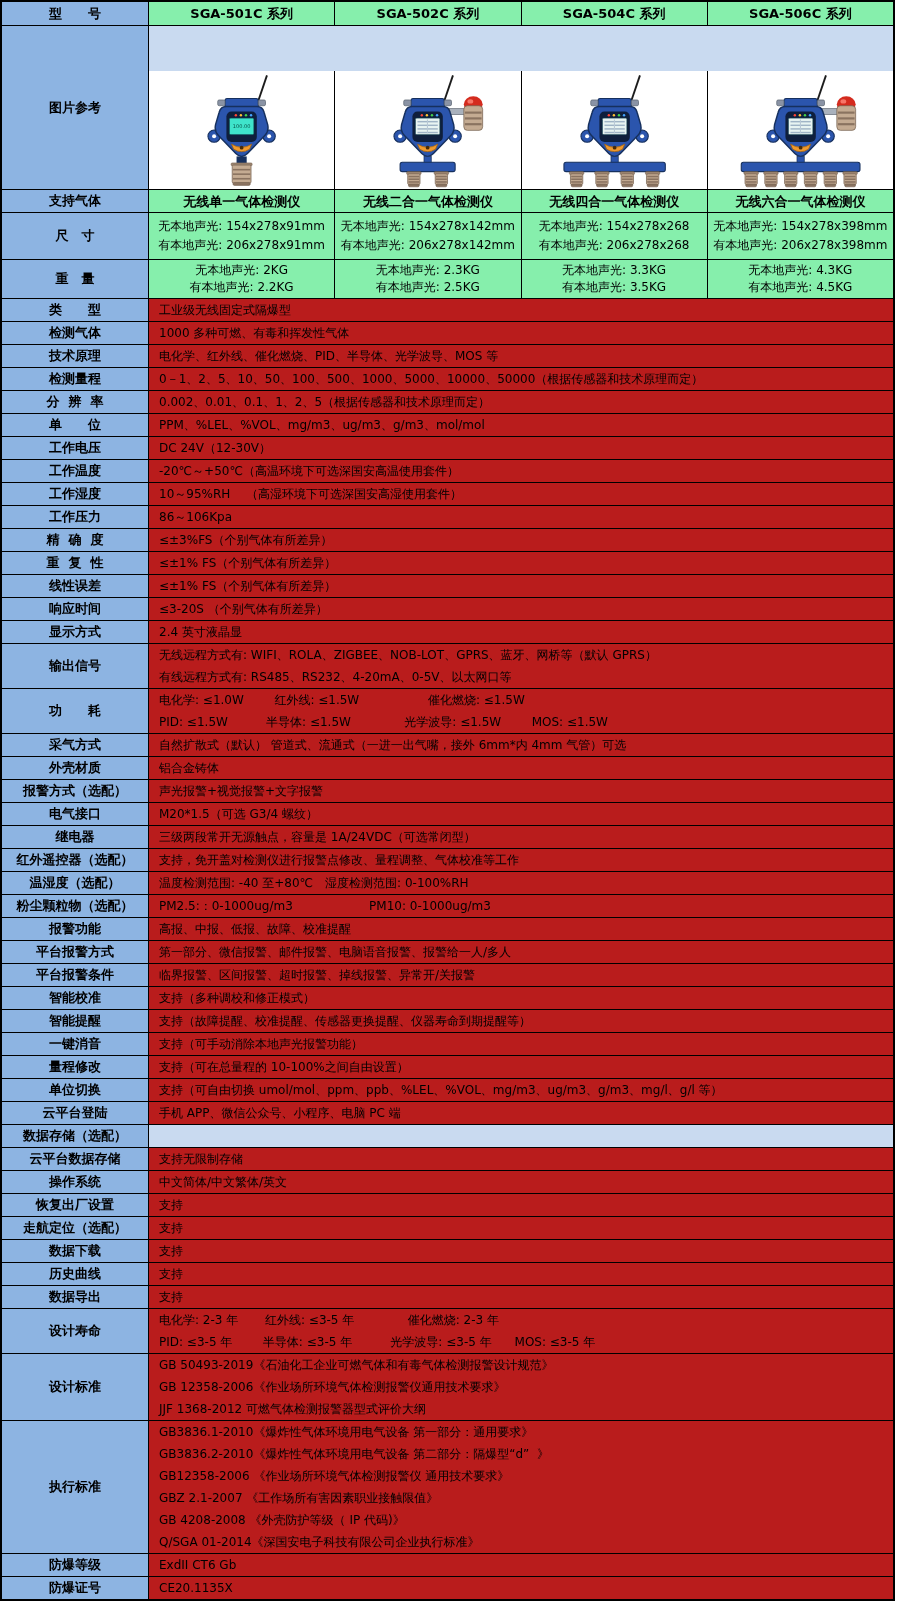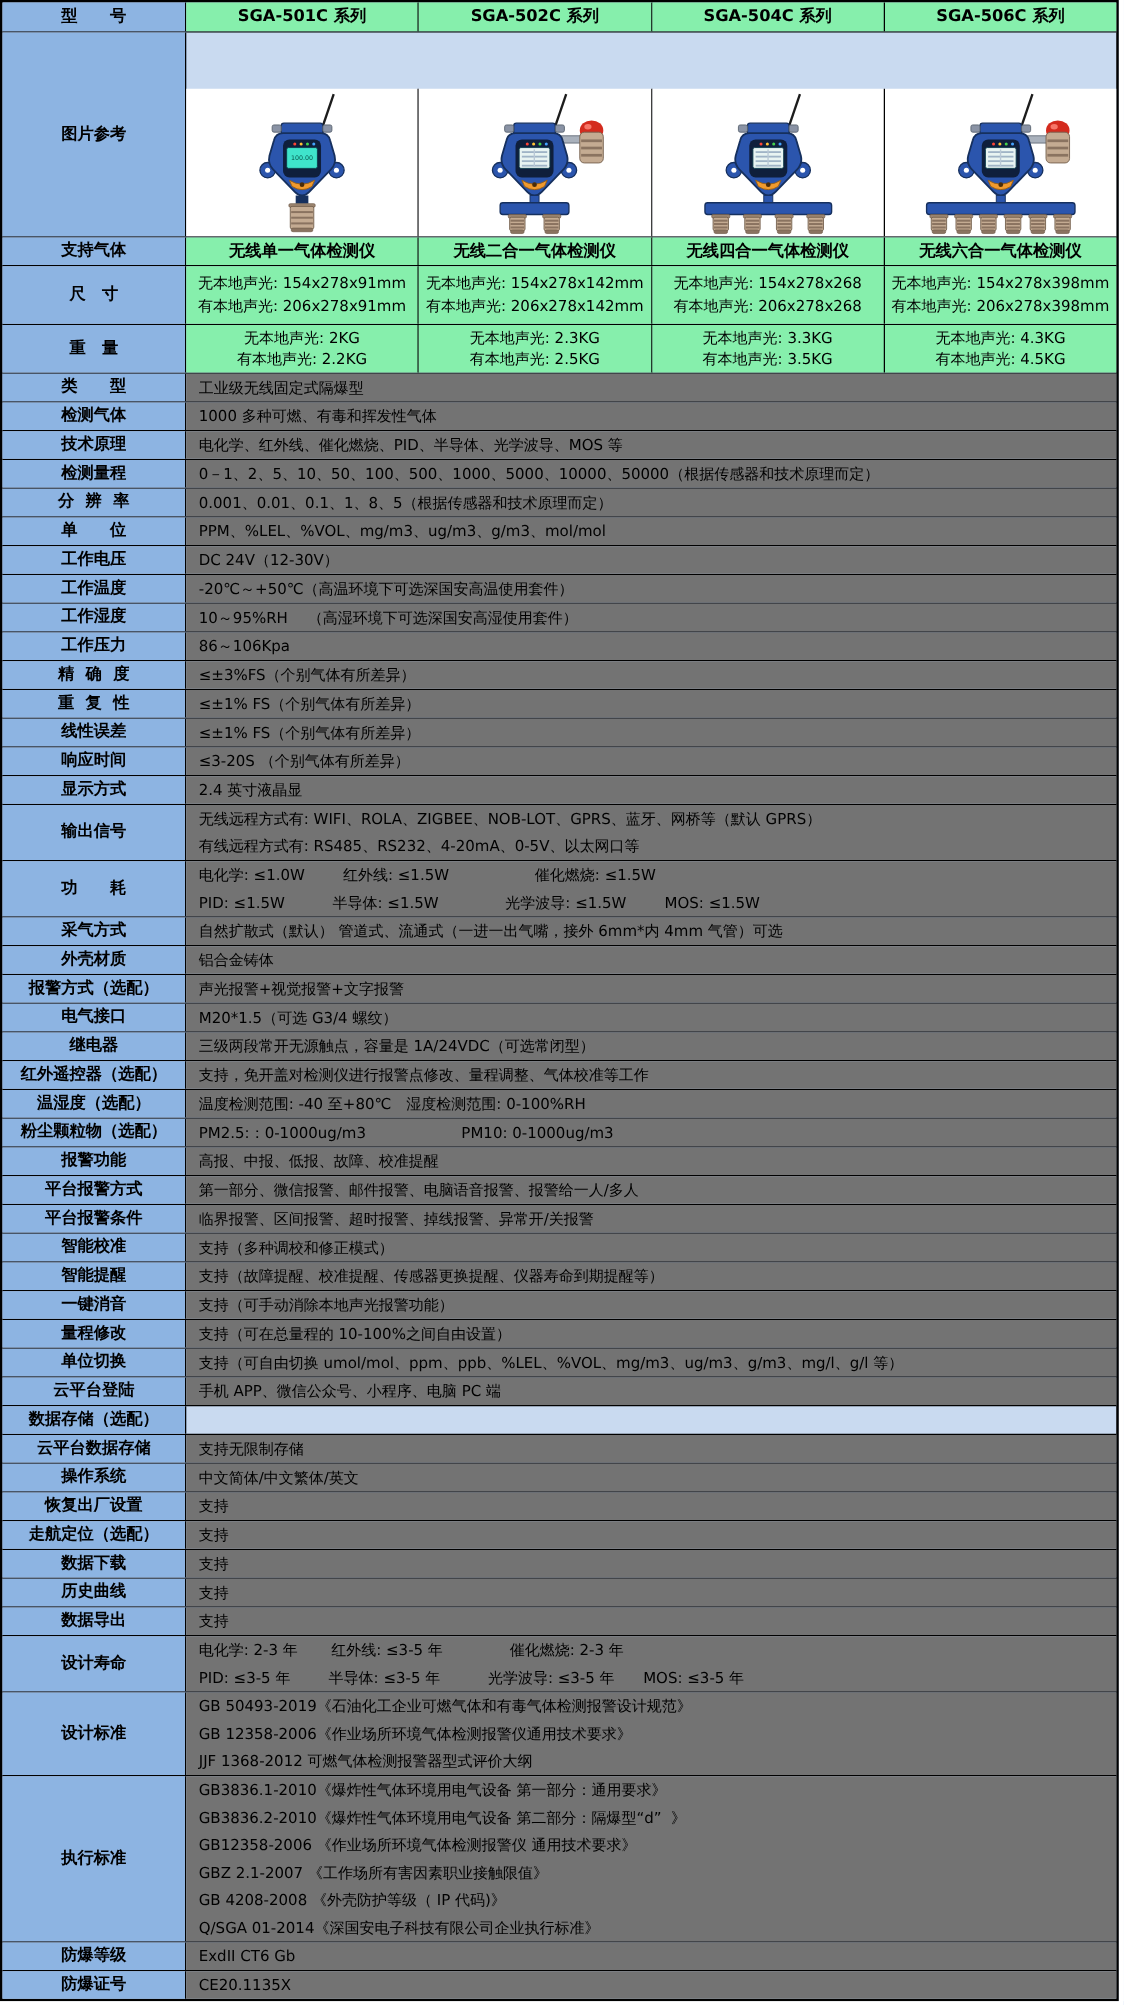--- a/index.html
+++ b/index.html
@@ -3,21 +3,21 @@
 <meta charset="utf-8">
 <style>
   html,body{margin:0;padding:0;background:#fff;color:#000;
     font-family:"DejaVu Sans",sans-serif;}
   .table{width:895px;border:2px solid #000;box-sizing:border-box;background:#c9daf0;}
   .row{display:flex;align-items:stretch;border-top:1px solid #000;}
   .row.first{border-top:none;}
   .cell-label{flex:0 0 147px;width:147px;background:#8db4e2;display:flex;align-items:center;
     justify-content:center;text-align:center;font-weight:bold;font-size:13px;line-height:16px;
     border-right:1px solid #000;box-sizing:border-box;padding:1px 14px;white-space:pre-wrap;}
-  .cell-value{flex:1;background:#737373;display:flex;flex-direction:column;justify-content:flex-start;min-width:0;}
+  .cell-value{flex:1;background:#b91c1c;display:flex;flex-direction:column;justify-content:flex-start;min-width:0;}
   .line{padding:3px 10px;font-size:12px;line-height:16px;white-space:pre-wrap;}
   .cell-col{flex:1 1 0;background:#86efac;border-right:1px solid #000;display:flex;flex-direction:column;
     align-items:center;justify-content:space-evenly;text-align:center;font-size:12px;line-height:15px;
     min-width:0;padding:2px 2px;box-sizing:border-box;white-space:pre-wrap;}
   .row .cell-col:last-child,.row .cell-img:last-child{border-right:none;}
   .cell-col.bold{font-weight:bold;font-size:13px;}
   .header-row{min-height:23px;}
   .gases-row{min-height:23px;}
   .img-row{height:163px;}
   .cell-img{flex:1 1 0;background:#ffffff;border-right:1px solid #000;min-width:0;
@@ -292,21 +292,21 @@
     </div>
     <div class="row spec-row">
       <div class="cell-label">检测量程</div>
       <div class="cell-value">
         <div class="line">0－1、2、5、10、50、100、500、1000、5000、10000、50000（根据传感器和技术原理而定）</div>
       </div>
     </div>
     <div class="row spec-row">
       <div class="cell-label">分  辨  率</div>
       <div class="cell-value">
-        <div class="line">0.001、0.01、0.1、1、8、5（根据传感器和技术原理而定）</div>
+        <div class="line">0.002、0.01、0.1、1、2、5（根据传感器和技术原理而定）</div>
       </div>
     </div>
     <div class="row spec-row">
       <div class="cell-label">单　　位</div>
       <div class="cell-value">
         <div class="line">PPM、%LEL、%VOL、mg/m3、ug/m3、g/m3、mol/mol</div>
       </div>
     </div>
     <div class="row spec-row">
       <div class="cell-label">工作电压</div>

